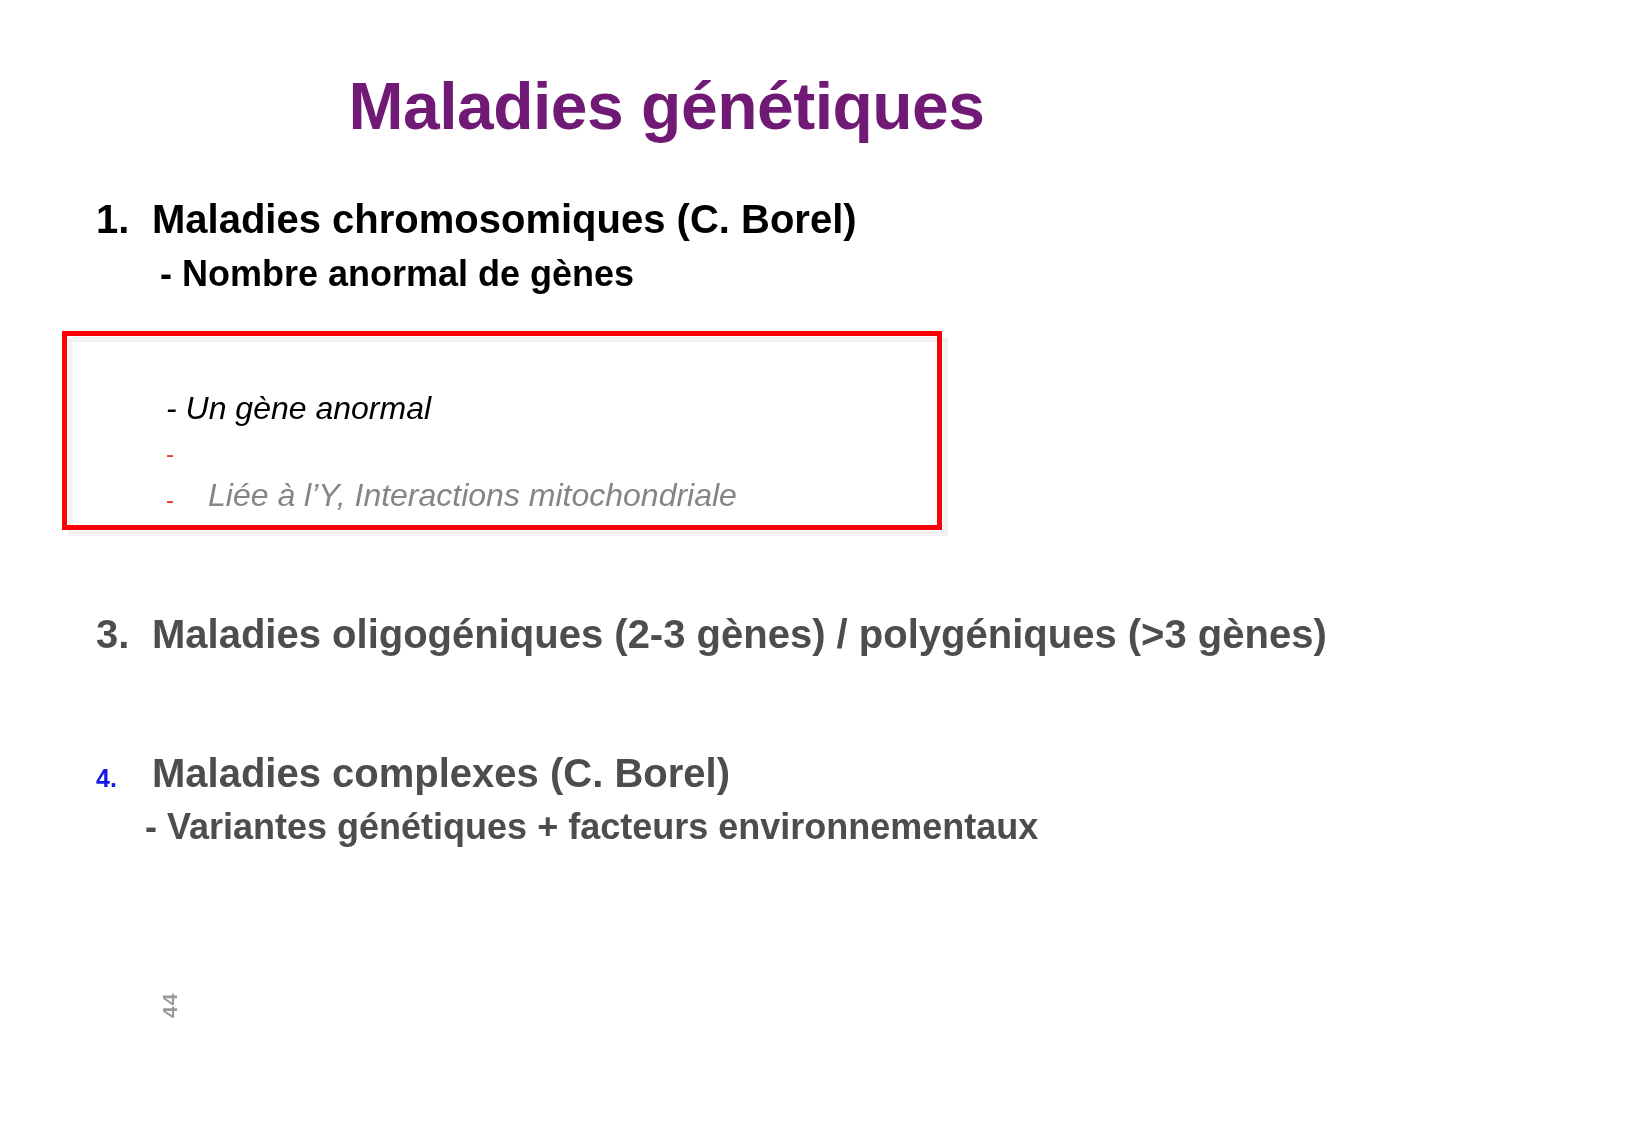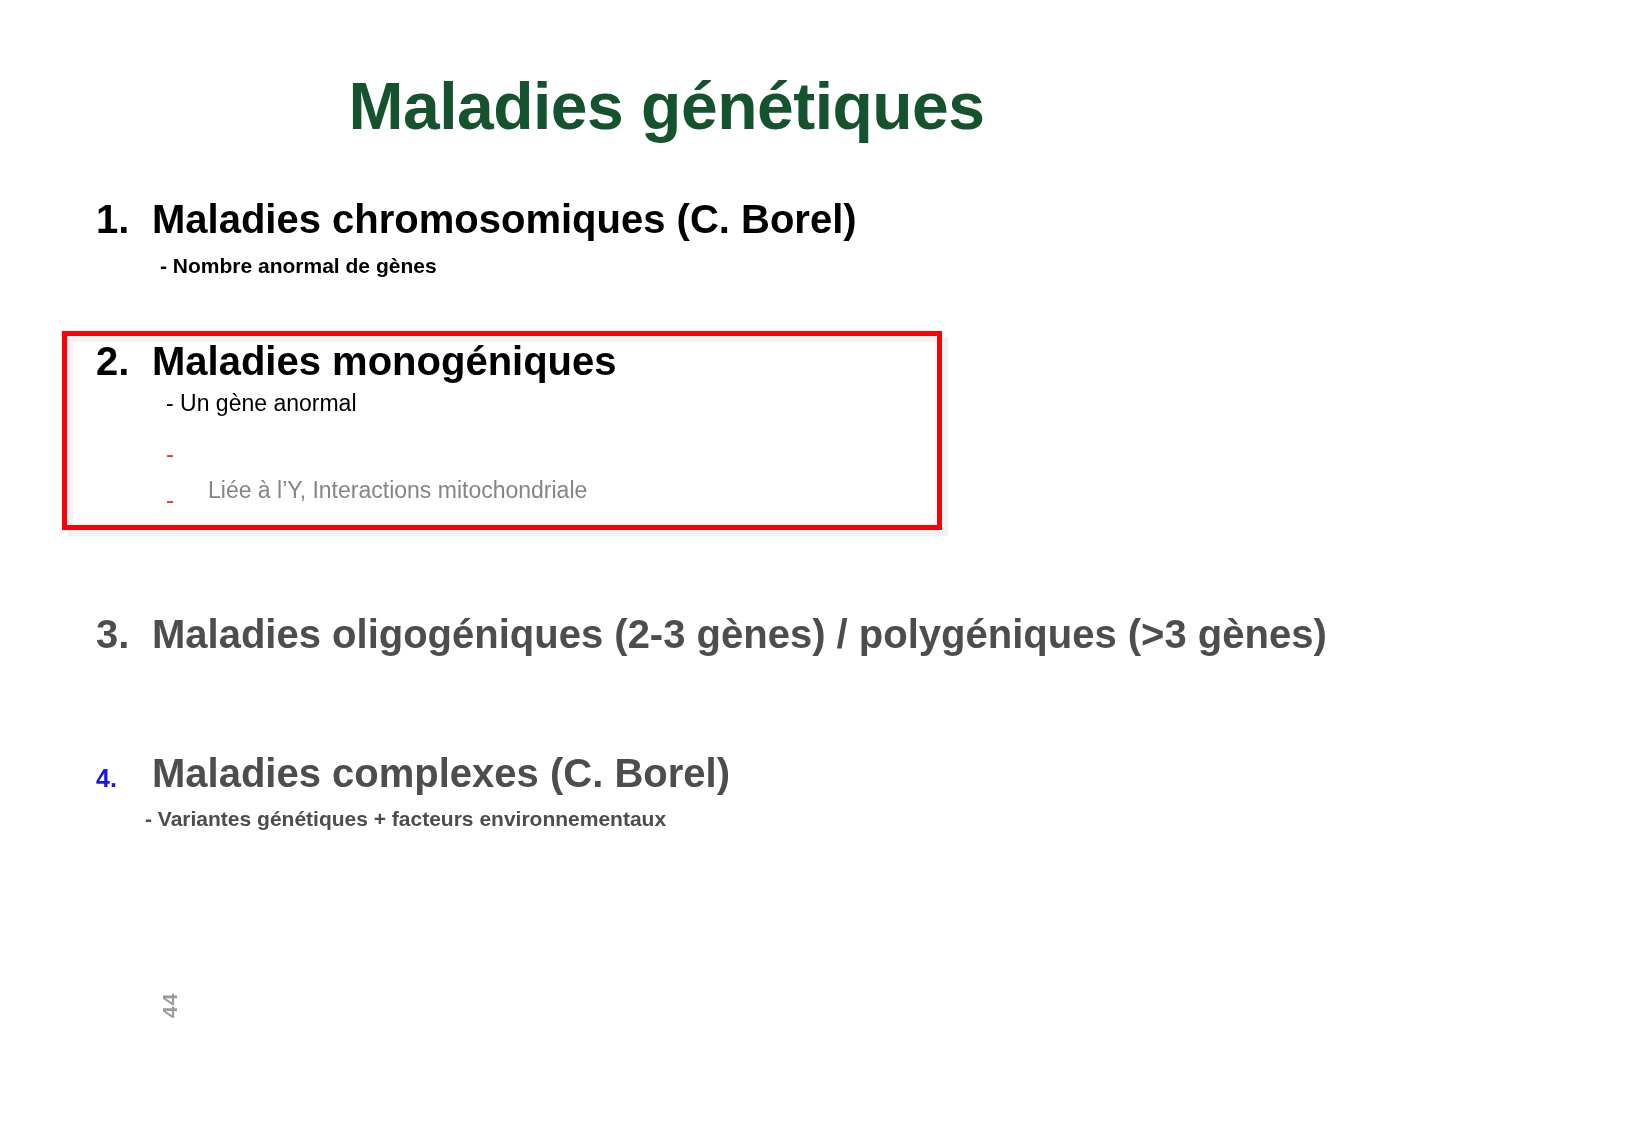--- a/index.html
+++ b/index.html
@@ -26,21 +26,21 @@
 
   
   .slide-title {
     position: absolute;
     left: 0;
     top: 72px;
     width: 1333px;
     text-align: center;
     font-size: 66px;
     font-weight: bold;
-    color: #14532d;
+    color: #701a75;
     letter-spacing: -0.5px;
     line-height: 1.05;
     white-space: nowrap;
   }
 
   
   .body-list {
     position: absolute;
     left: 0;
     top: 0;
@@ -64,32 +64,33 @@
   
   .lvl1 {
     font-size: 40px;
     font-weight: bold;
   }
   .lvl1.black { color: #000000; }
   .lvl1.grey  { color: #4d4d4d; }
 
   
   .lvl2 {
-    font-size: 21px;
+    font-size: 36px;
     font-weight: bold;
     text-align: center;
   }
   .lvl2.black { color: #000000; }
   .lvl2.grey  { color: #4d4d4d; }
 
   
   .plain {
-    font-size: 23px;
+    font-size: 32px;
     font-weight: normal;
     color: #000000;
+    font-style: italic;
   }
   .plain.grey { color: #858585; }
 
   .dash-red {
     position: absolute;
     font-size: 24px;
     font-weight: normal;
     color: #e8352a;
   }
 
@@ -142,23 +143,20 @@
   <div class="body-list">
 
     <div class="item lvl1 black" style="left:96px; top:198px;">
       <span class="num">1.</span><span>Maladies chromosomiques  (C. Borel)</span>
     </div>
 
     <div class="item lvl2 black" style="left:160px; top:255px;">
       <span>- Nombre anormal de gènes</span>
     </div>
 
-    <div class="item lvl1 black" style="left:96px; top:340px;">
-      <span class="num">2.</span><span>Maladies monogéniques</span>
-    </div>
 
     <div class="item plain" style="left:166px; top:391px;">
       <span>- Un gène anormal</span>
     </div>
 
     <span class="dash-red" style="left:166px; top:440px;">-</span>
 
     <span class="dash-red" style="left:166px; top:486px;">-</span>
     <div class="item plain grey" style="left:208px; top:478px;">
       <span>Liée à l’Y, Interactions mitochondriale</span>

